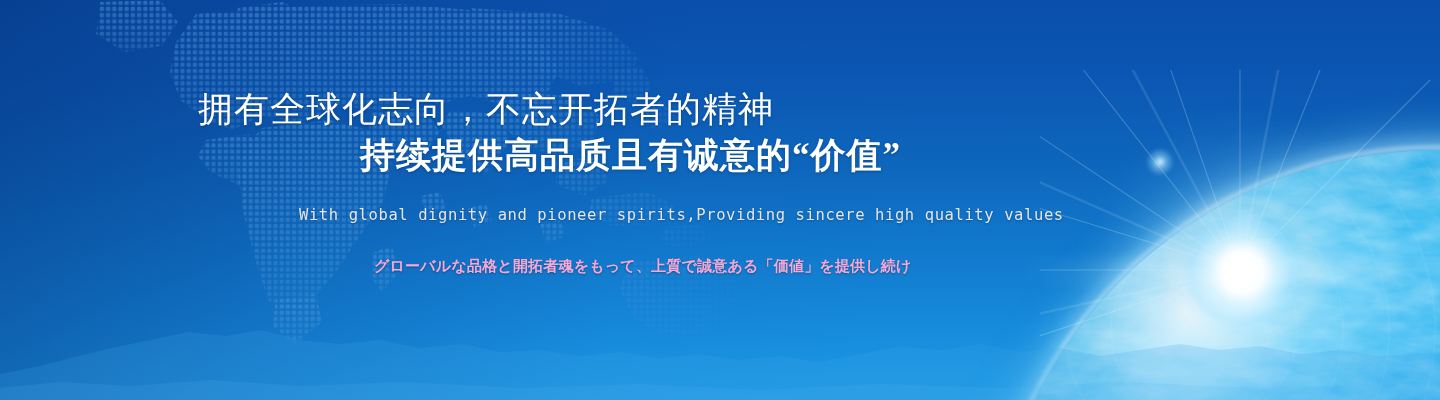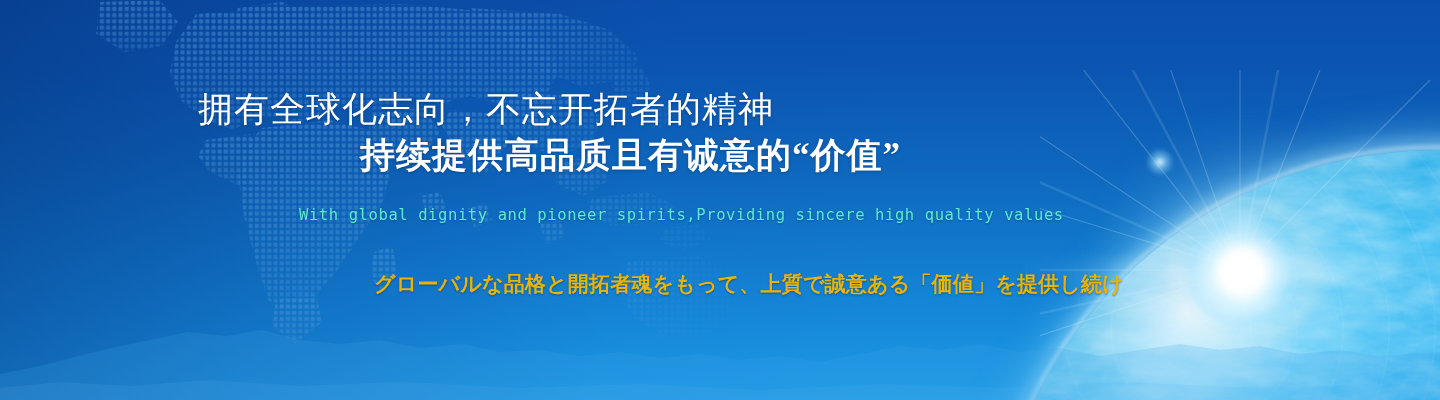--- a/index.html
+++ b/index.html
@@ -211,33 +211,33 @@
     letter-spacing:1px;
     white-space:nowrap;
     text-shadow:0 1px 3px rgba(0,40,90,.45);
   }
   .headline.l1{ left:198px; top:92px; }
   .headline.l2{ left:360px; top:138px;font-weight:bold; }
 
   .subline-en{
     position:absolute;
     left:299px; top:206px;
-    color:#5eead4;
+    color:#e5e5e5;
     font-family:"DejaVu Sans Mono","Liberation Mono",monospace;
     font-size:15.5px;
     letter-spacing:.6px;
     white-space:nowrap;
     text-shadow:0 1px 2px rgba(0,40,90,.40);
   }
   .subline-jp{
     position:absolute;
-    left:374px; top:270px;
-    color:#eab308;
+    left:374px; top:257px;
+    color:#f9a8d4;
     font-family:"DejaVu Sans","Liberation Sans",sans-serif;
-    font-size:21px;
+    font-size:15px;
     font-weight:bold;
     letter-spacing:.2px;
     white-space:nowrap;
     text-shadow:0 1px 2px rgba(0,40,90,.45);
   }
 </style>
 </head>
 <body>
 
 <div class="banner">

